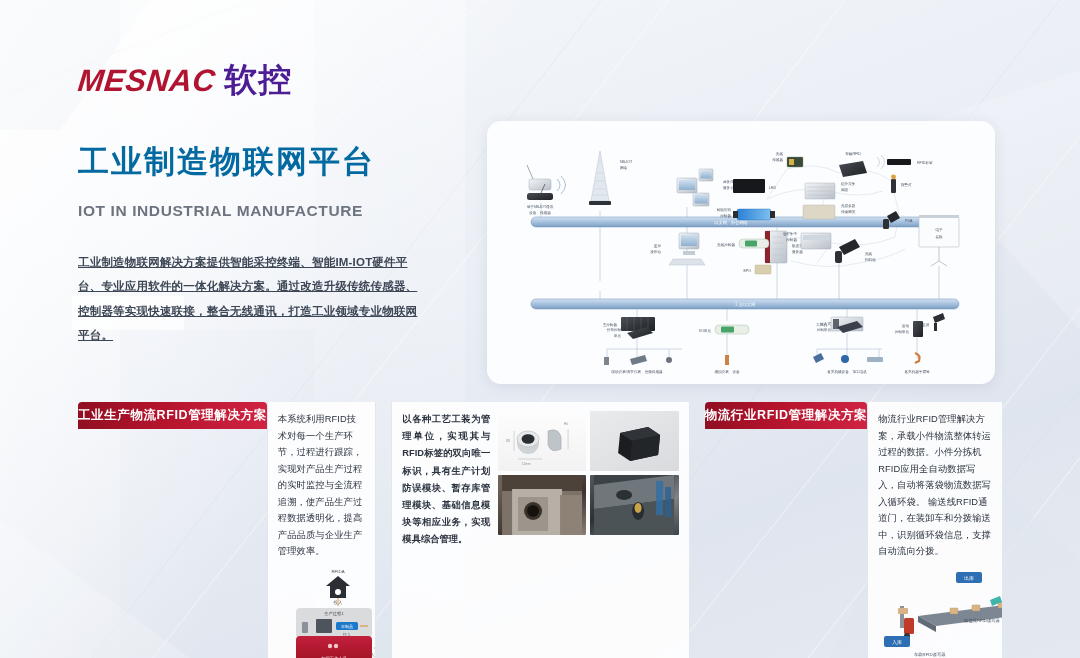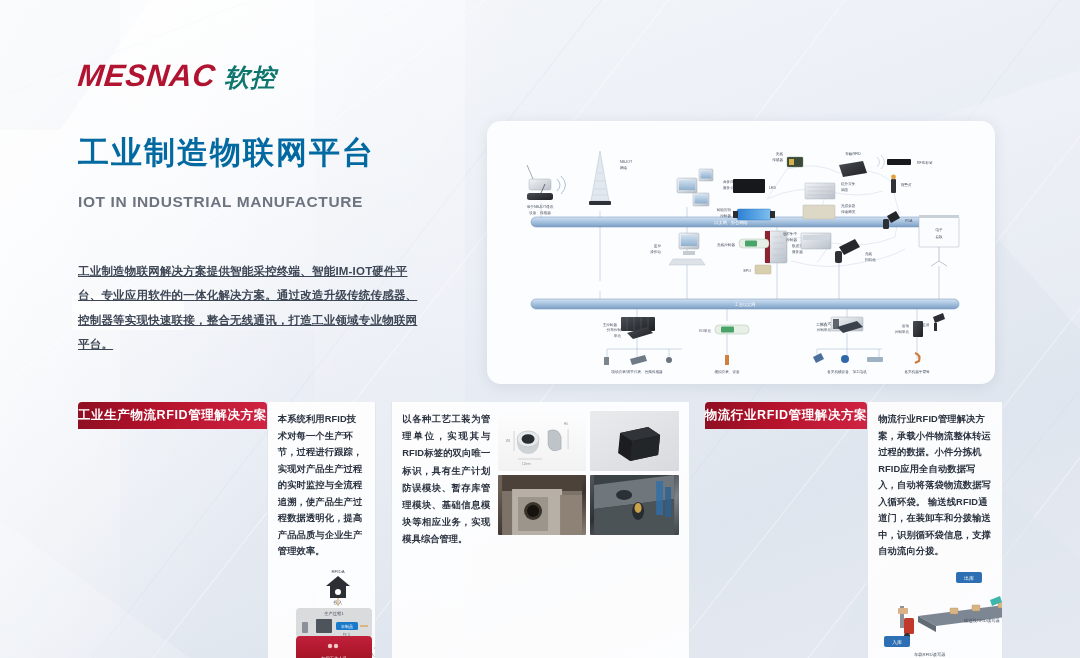--- a/index.html
+++ b/index.html
@@ -28,29 +28,29 @@
   .p4 { left:72px; top:296px; width:112px; height:34px; background:rgba(255,255,255,.72); }
 
   
   .left { position:absolute; left:78px; top:58px; width:360px; z-index:5; }
   .logo { display:flex; align-items:baseline; gap:9px; margin-bottom:40px; }
   .logo-en {
     font-size:31px; font-weight:bold; color:#b01430; letter-spacing:.5px;
     font-family:"Liberation Sans",sans-serif; font-style:italic;
     transform:skewX(-6deg);
   }
-  .logo-cn { font-size:25px; font-weight:bold; color:#0f766e; letter-spacing:1px;font-style:italic; }
+  .logo-cn { font-size:33px; font-weight:bold; color:#4c1d95; letter-spacing:1px; }
 
   .title-cn {
     font-size:31px; font-weight:bold; color:#0369a1; letter-spacing:2px;
     line-height:1.25; margin-bottom:20px;
   }
   .title-en {
     font-size:15.5px; font-weight:bold; color:#6d7480; letter-spacing:.6px;
-    margin-bottom:48px;
+    margin-bottom:30px;
   }
   .intro {
     font-size:11.5px; color:#3d4655; line-height:2.12; letter-spacing:.2px;
     font-weight:bold; width:340px;text-decoration:underline;
   }
 
   
   .diagram {
     position:absolute; left:487px; top:121px; width:508px; height:263px;
     background:#fbfdff; border-radius:14px;
@@ -66,21 +66,21 @@
     height:27px; border-radius:4px 4px 0 0;
     background:linear-gradient(92deg,#8f0f22 0%,#b4132c 42%,#cf2342 100%);
     display:flex; align-items:center; justify-content:center;
   }
   .card-head-txt { color:#fff; font-size:12.5px; font-weight:bold; letter-spacing:.6px; }
   .card-body {
     background:rgba(255,255,255,.88); border:1px solid #e2e7ef; border-top:none;
     border-radius:0 0 4px 4px; padding:9px 10px 8px; flex:1; overflow:hidden;
     position:relative;
   }
-  .card-txt { font-size:9.3px; color:#2b3340; line-height:1.78; font-weight:bold; letter-spacing:.1px; }
+  .card-txt { font-size:9.3px; color:#2b3340; line-height:1.78; font-weight:normal; letter-spacing:.1px; }
 
   
   .fig1 { margin-top:6px; position:relative; height:108px; }
   .fig1 svg { position:absolute; left:0; top:0; }
 
   
   .c2-wrap { display:flex; gap:8px;justify-content:center; }
   .c2-txt { width:88px; font-size:9.3px; color:#2b3340; line-height:1.85; font-weight:bold; text-align:justify; }
   .c2-grid { flex:1; display:grid; grid-template-columns:1fr 1fr; grid-template-rows:60px 60px; gap:4px; }
   .ph { border-radius:1px; position:relative; overflow:hidden; }

